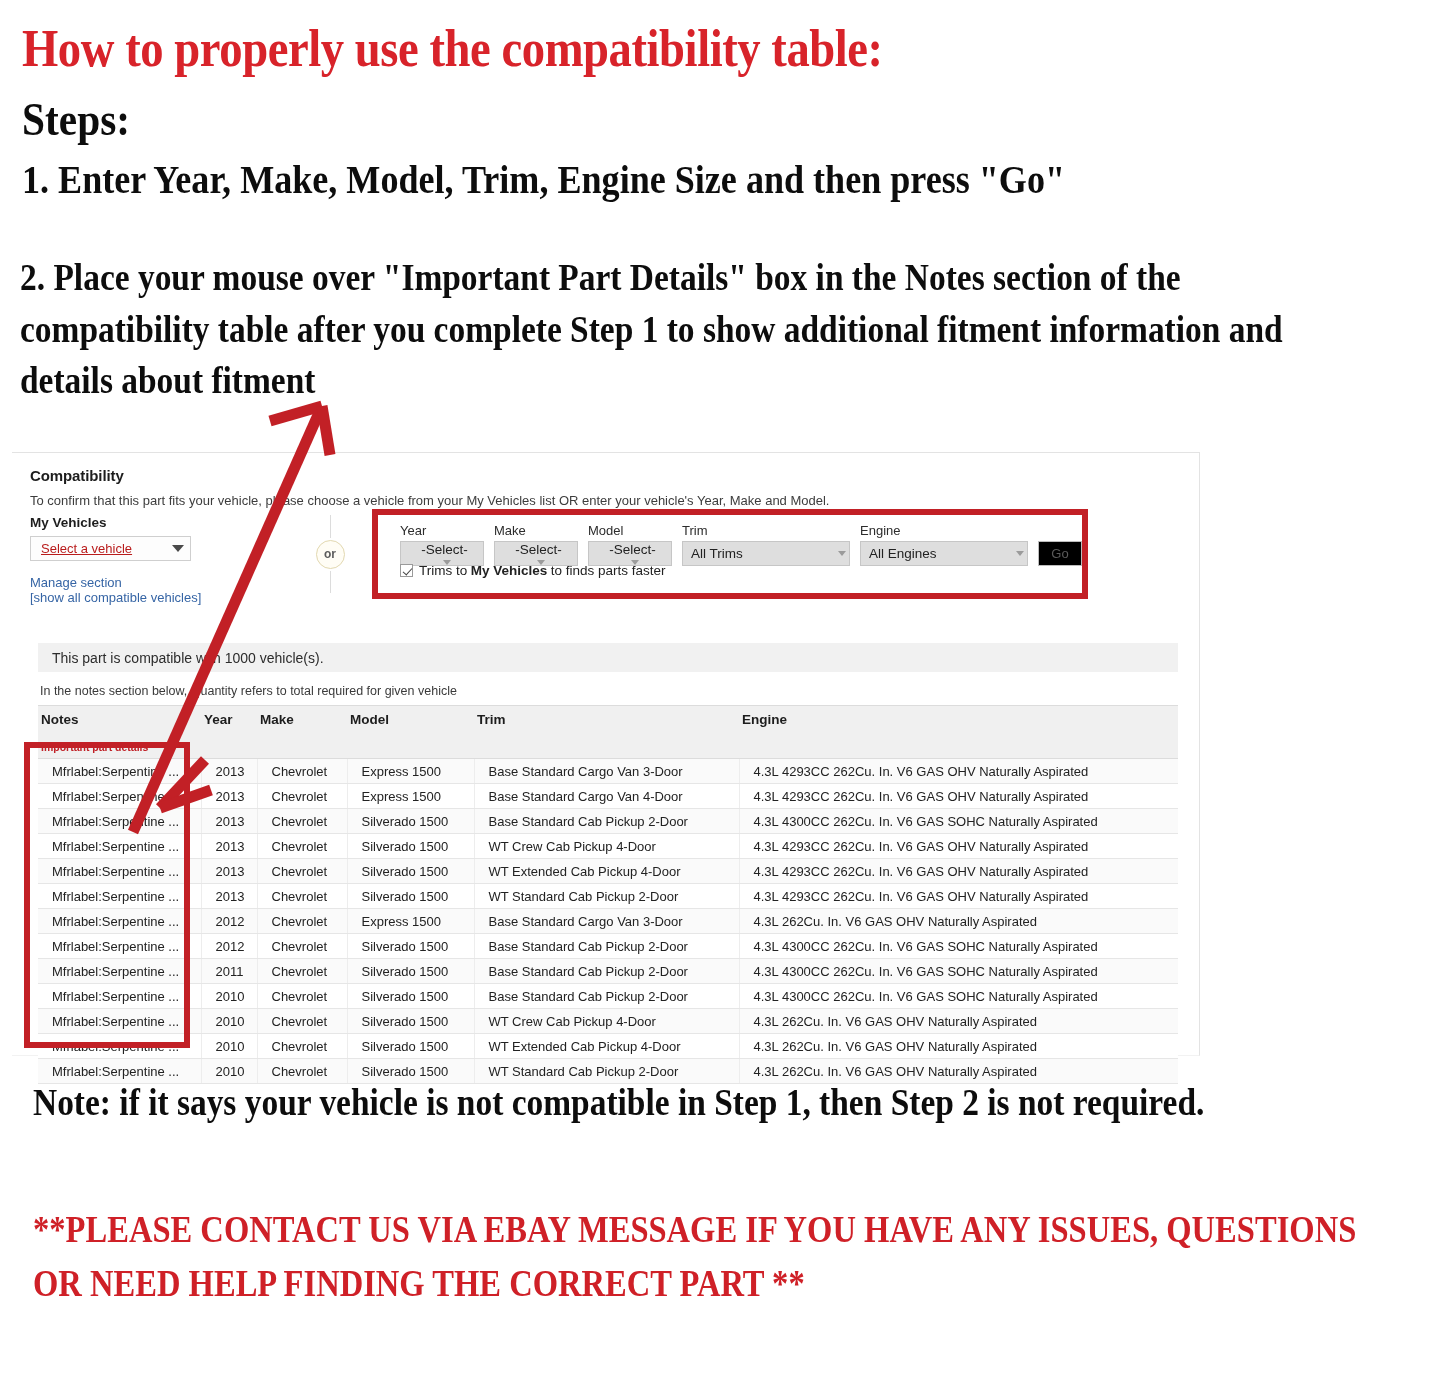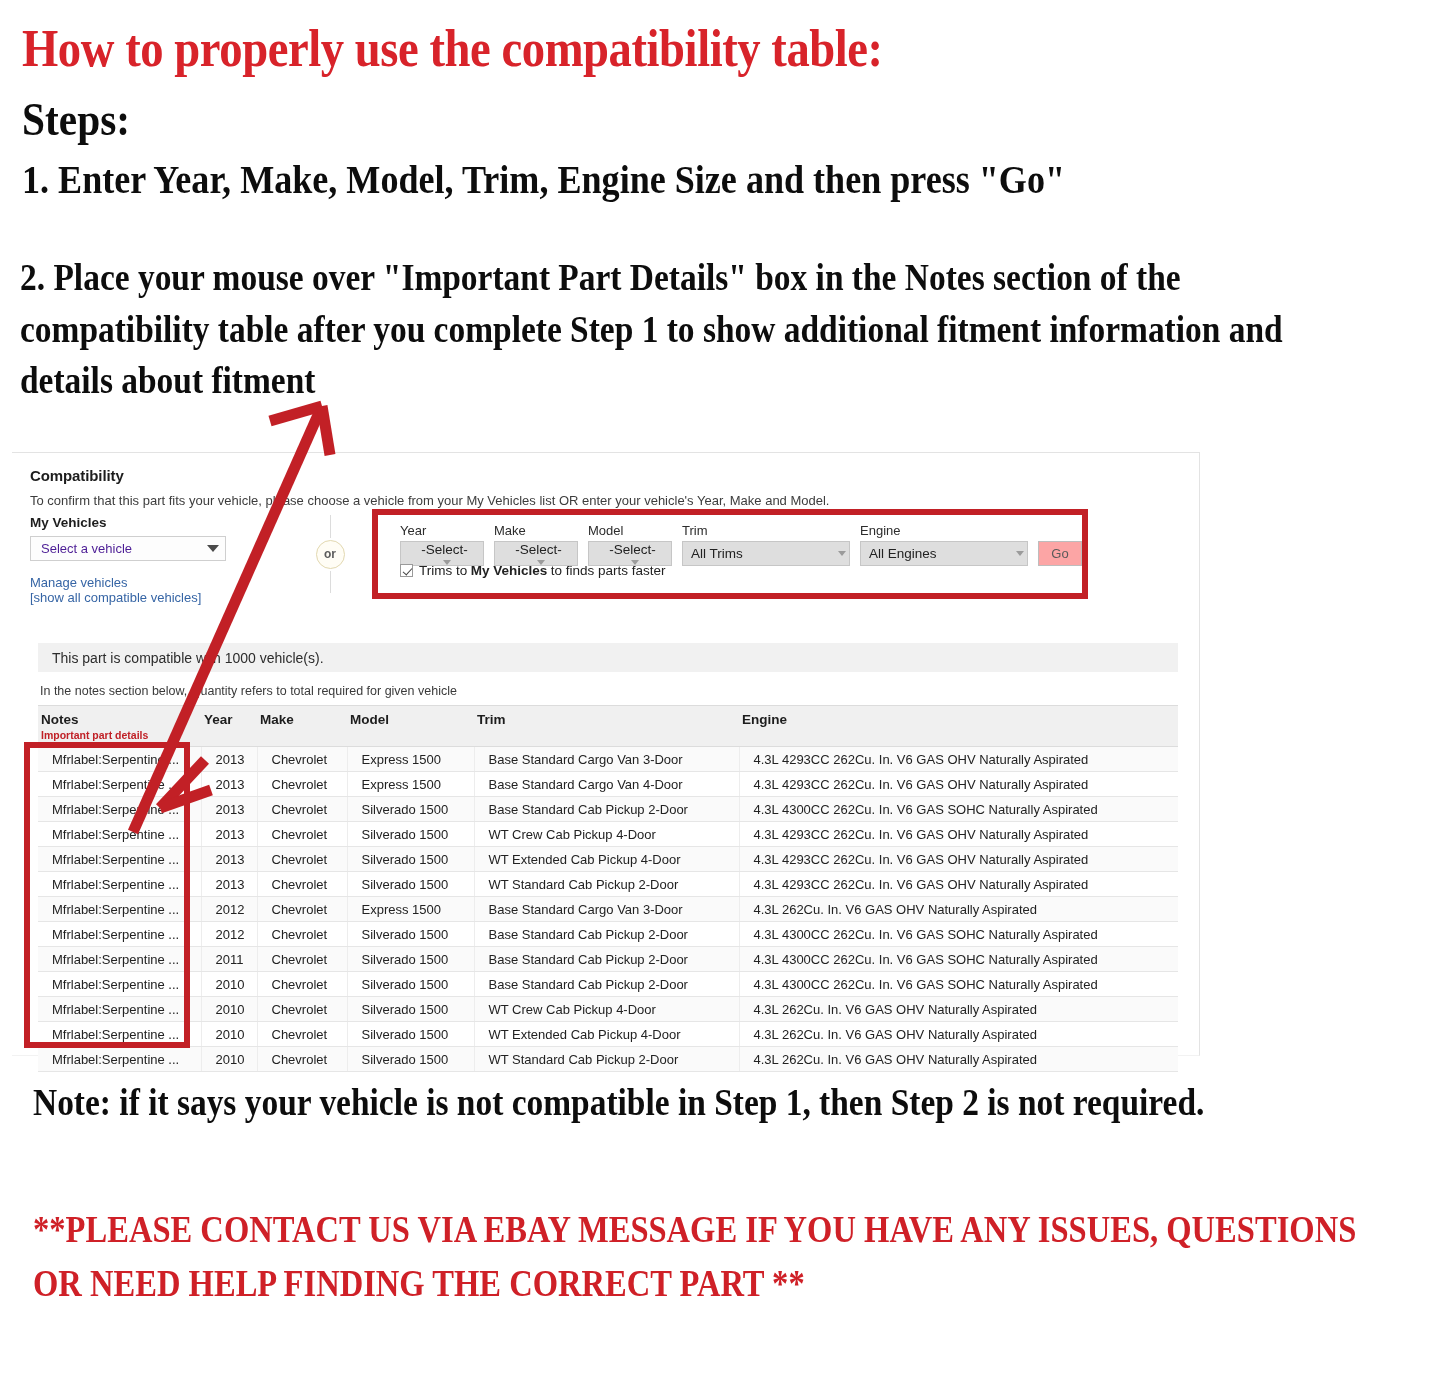--- a/index.html
+++ b/index.html
@@ -117,31 +117,32 @@
     top: 62px;
     width: 250px;
   }
   #myvehicles-label {
     font-size: 13.5px;
     font-weight: bold;
     color: #1d1d1d;
   }
   #vehicle-select {
     margin-top: 6px;
-    width: 196px;
+    width: 161px;
     height: 25px;
     border: 1px solid #cfcfcf;
     background: #fdfdfd;
     box-sizing: border-box;
     display: flex;
     align-items: center;
     justify-content: space-between;
     padding: 0 6px 0 10px;
     font-size: 13px;
-    color: #4c1d95;
+    color: #b91c1c;
+    text-decoration: underline;
   }
   .caret-down {
     width: 0; height: 0;
     border-left: 6px solid transparent;
     border-right: 6px solid transparent;
     border-top: 7px solid #4a4a4a;
   }
   #manage-vehicles {
     margin-top: 14px;
     font-size: 13px;
@@ -219,21 +220,21 @@
   .mini-arrow {
     width: 0; height: 0;
     border-left: 4px solid transparent;
     border-right: 4px solid transparent;
     border-top: 5px solid #9b9b9b;
     margin-left: 5px;
   }
   #go-button {
     width: 49px;
     height: 25px;
-    background: #fca5a5;
+    background: #000000;
     border: 1px solid #bdbdbd;
     box-sizing: border-box;
     font-size: 13px;
     color: #5a5a5a;
     display: flex; align-items: center; justify-content: center;
     cursor: pointer;
   }
   #save-row {
     position: absolute;
     left: 22px;
@@ -306,21 +307,21 @@
     color: #1d1d1d;
     padding: 6px 0 5px 3px;
     vertical-align: top;
     height: 28px;
   }
   #fitment-table thead th .sub-red {
     display: block;
     font-size: 10.5px;
     font-weight: bold;
     color: #c02026;
-    margin-top: 2px;
+    margin-top: 14px;
   }
   #fitment-table tbody td {
     border-bottom: 1px solid #e6e6e6;
     border-right: 1px solid #ededed;
     padding: 4px 0 4px 14px;
     height: 16px;
     white-space: nowrap;
     overflow: hidden;
   }
   #fitment-table tbody td:last-child { border-right: none; }
@@ -366,21 +367,21 @@
     <div id="compat-heading">Compatibility</div>
     <div id="compat-sub">To confirm that this part fits your vehicle, please choose a vehicle from your My Vehicles list OR enter your vehicle's Year, Make and Model.</div>
   </div>
 
   <div id="myvehicles-col">
     <div id="myvehicles-label">My Vehicles</div>
     <div id="vehicle-select">
       <span>Select a vehicle</span>
       <span class="caret-down"></span>
     </div>
-    <div id="manage-vehicles">Manage vehicles</div>
+    <div id="manage-vehicles">Manage section</div>
     <div id="show-all-link">[show all compatible vehicles]</div>
   </div>
 
   <div id="or-sep">
     <div class="vline"></div>
     <div id="or-badge">or</div>
     <div class="vline"></div>
   </div>
 
   <div id="finder-redbox">

